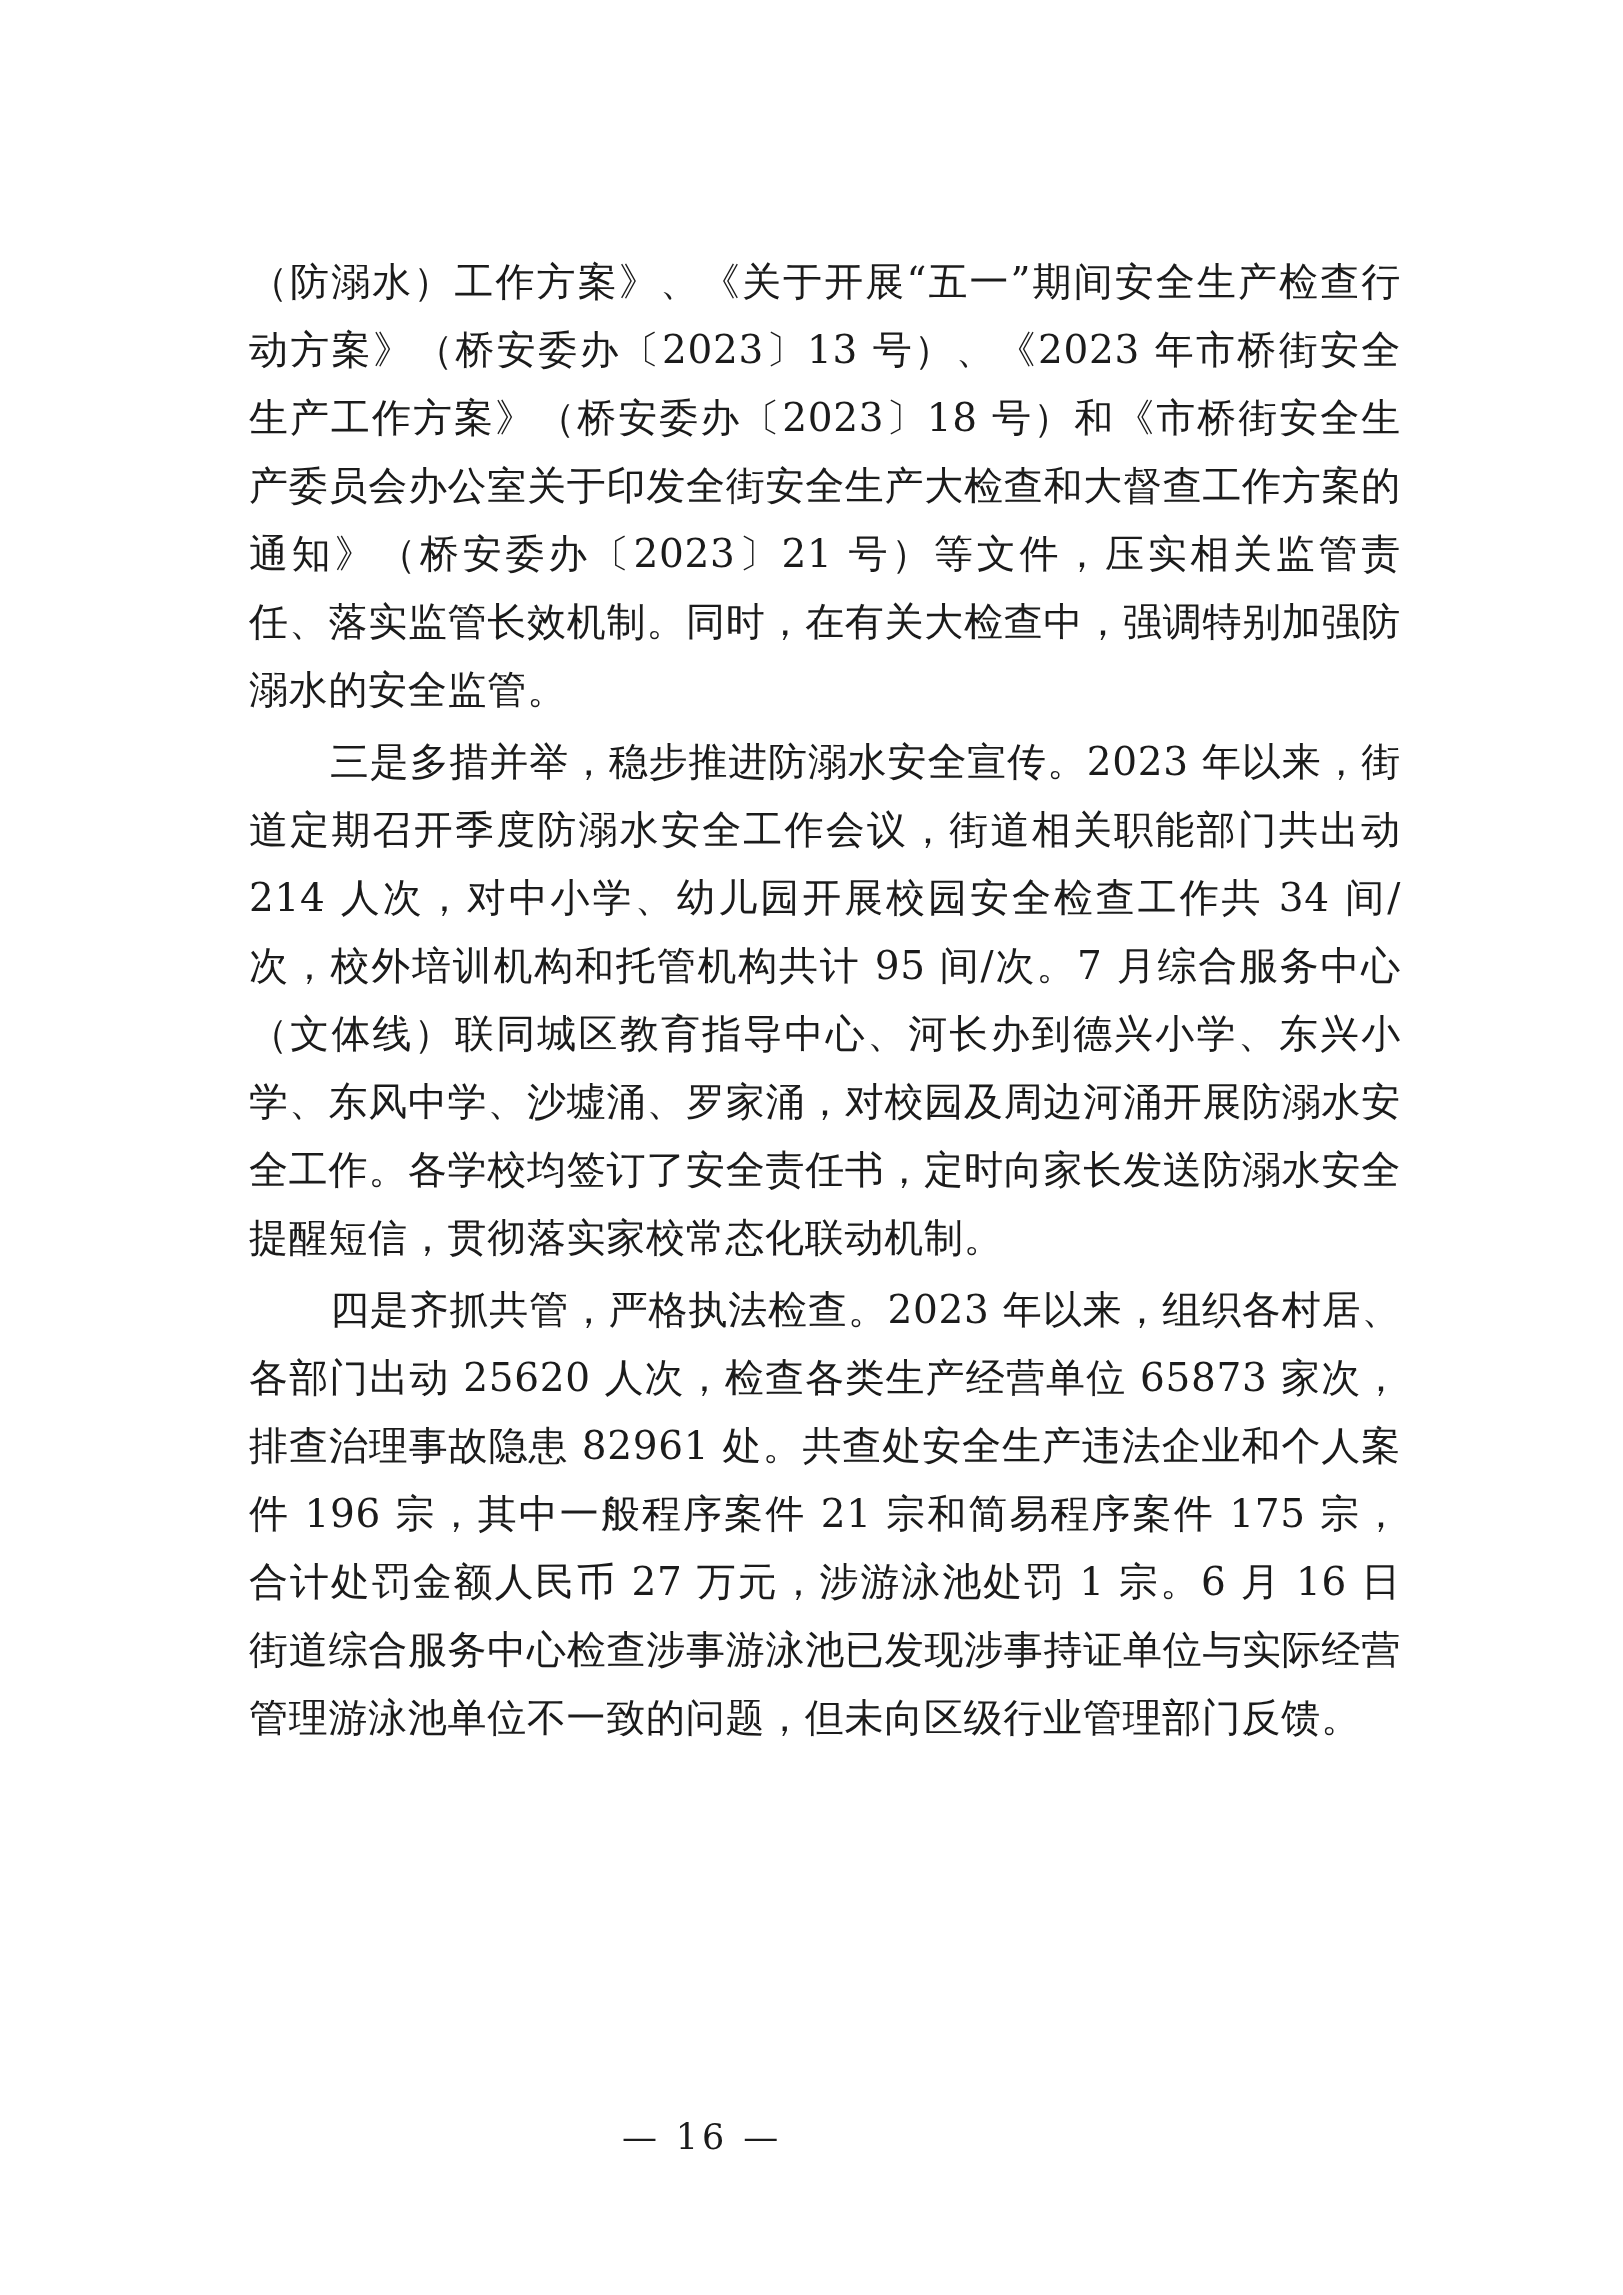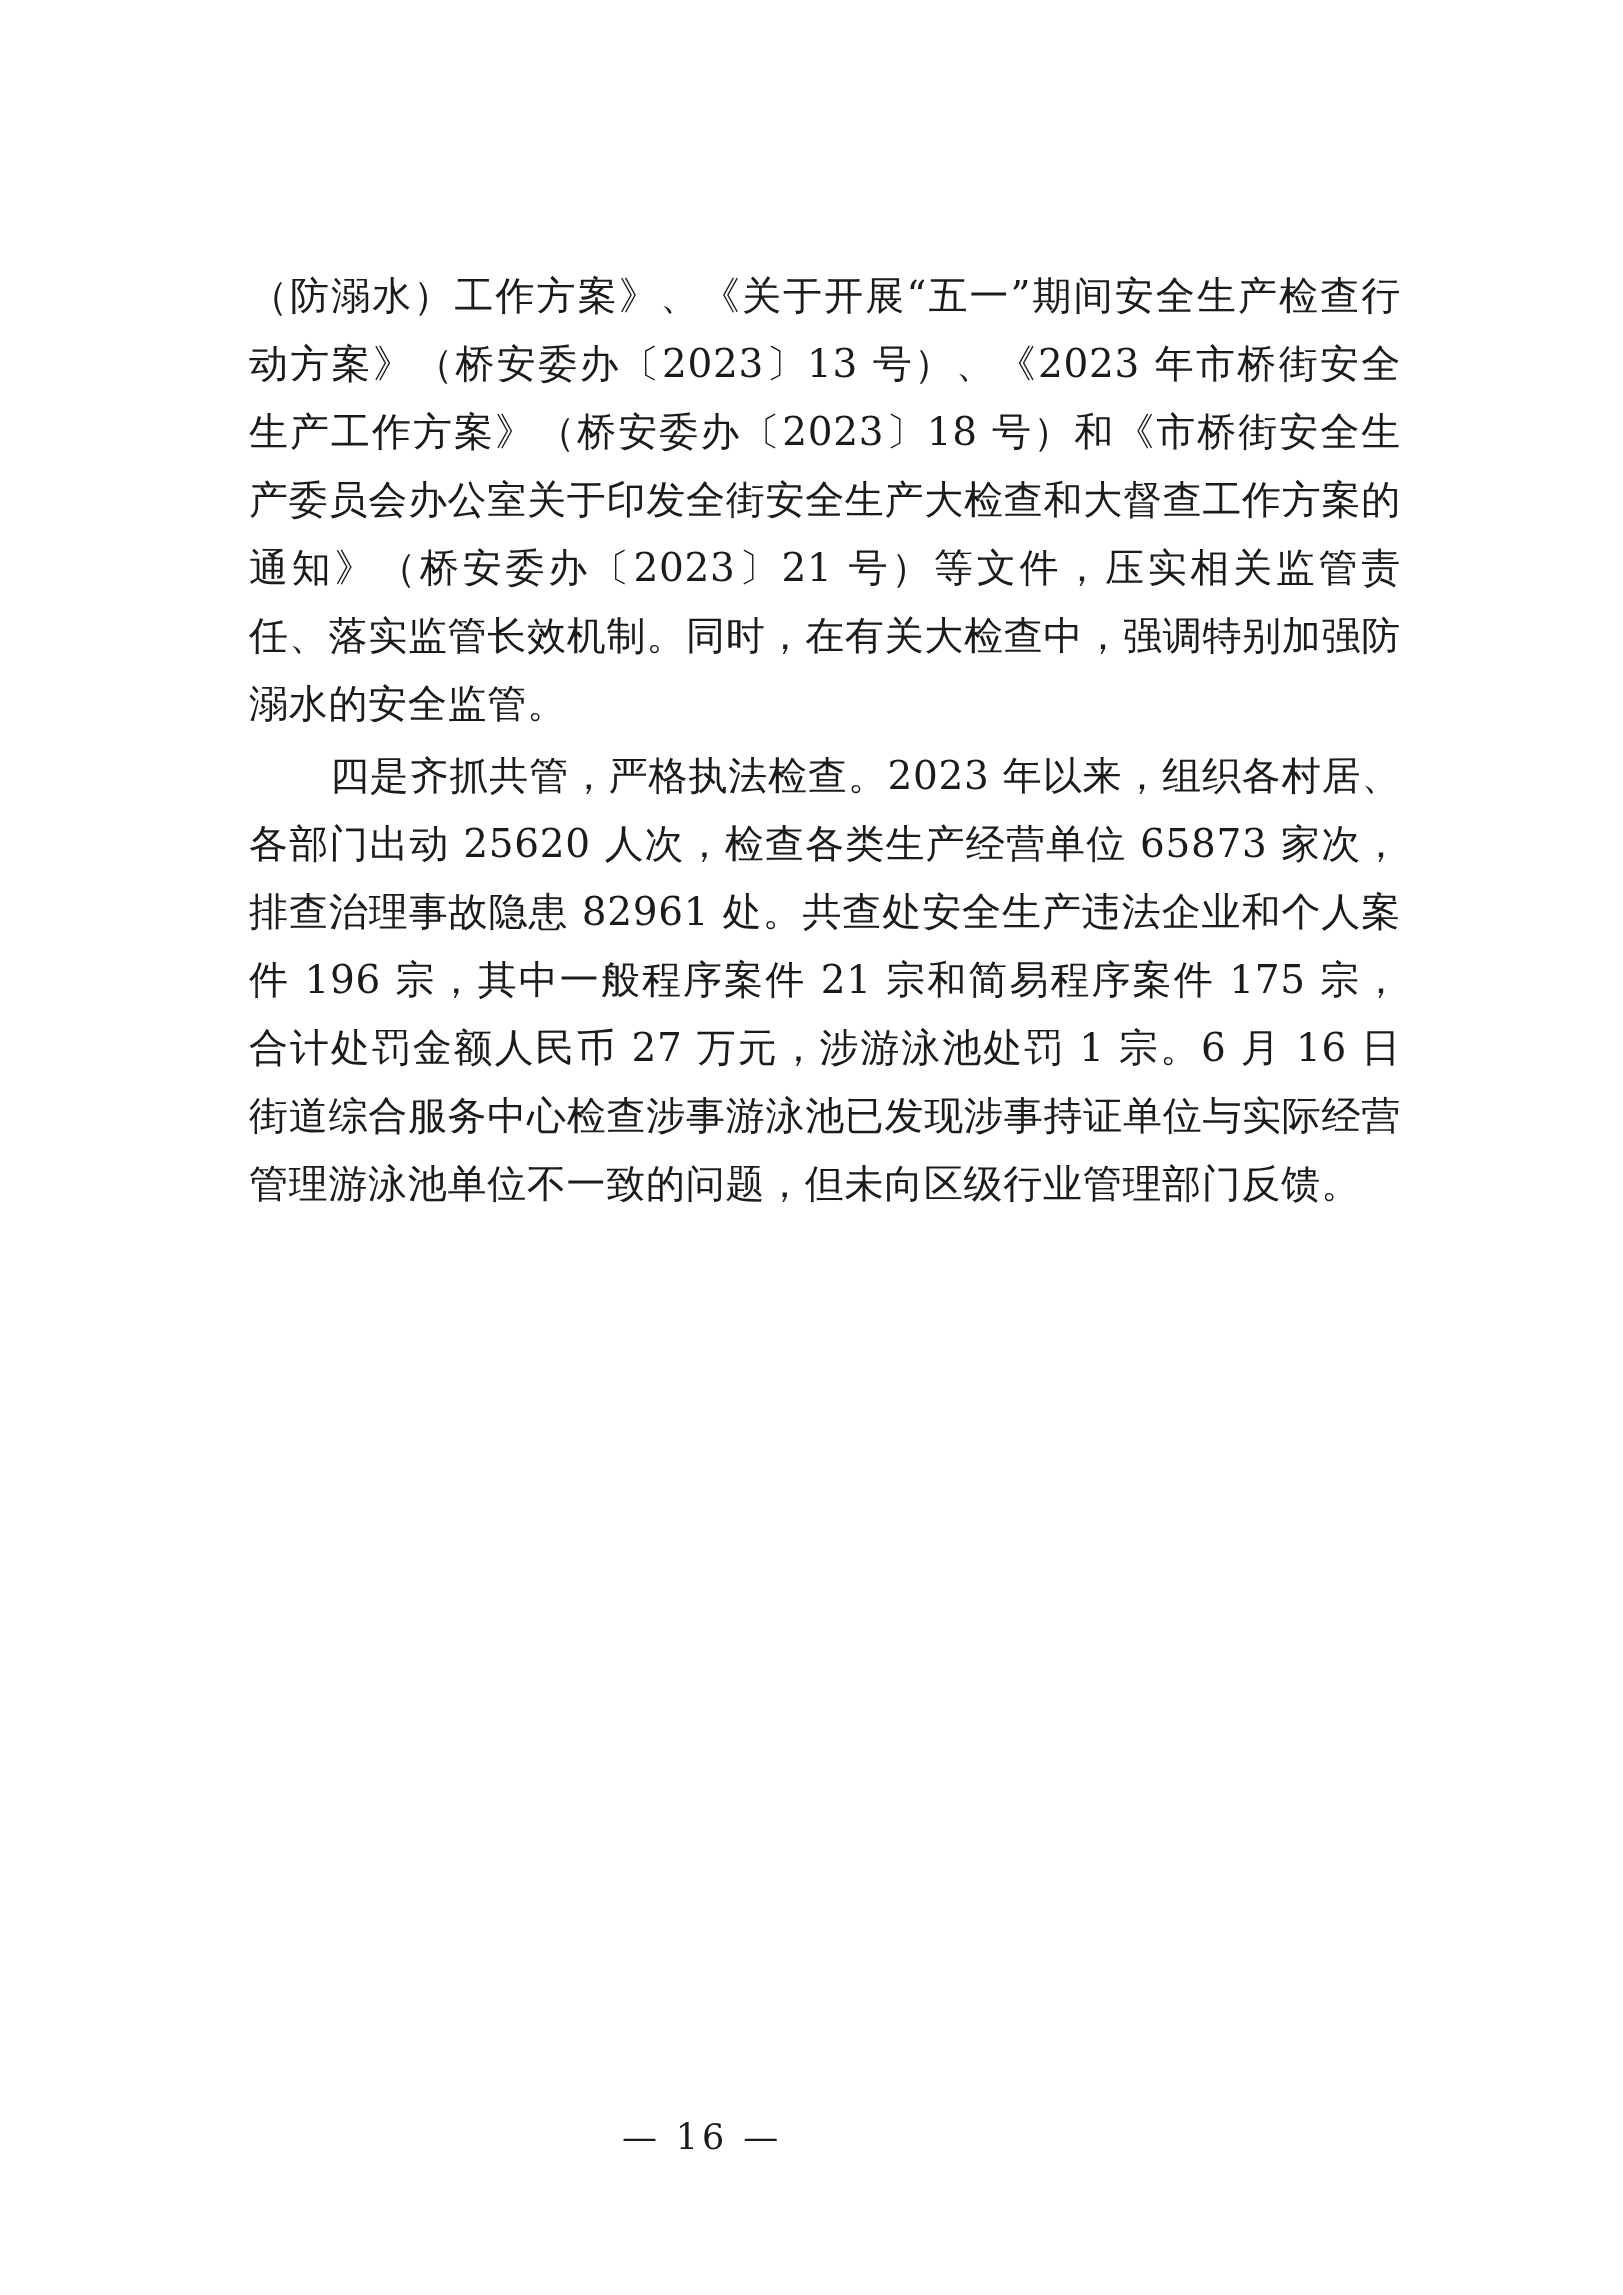--- a/index.html
+++ b/index.html
@@ -11,21 +11,21 @@
     position: relative;
     width: 1623px;
     height: 2295px;
     background: #ffffff;
     box-sizing: border-box;
     overflow: hidden;
   }
   .content {
     position: absolute;
     left: 249px;
-    top: 262px;
+    top: 248px;
     width: 1152px;
   }
   .para {
     font-family: "DejaVu Serif", "Liberation Serif", serif;
     font-size: 39px;
     line-height: 68px;
     color: #1b1b1b;
     text-align: justify;
     text-justify: inter-ideograph;
     letter-spacing: 0.7px;
@@ -47,19 +47,20 @@
     letter-spacing: 3.9px;
   }
 </style>
 </head>
 <body>
 
 <div class="page">
 
   <div class="content">
     <p class="para">（防溺水）工作方案》、《关于开展“五一”期间安全生产检查行动方案》（桥安委办〔2023〕13 号）、《2023 年市桥街安全生产工作方案》（桥安委办〔2023〕18 号）和《市桥街安全生产委员会办公室关于印发全街安全生产大检查和大督查工作方案的通知》（桥安委办〔2023〕21 号）等文件，压实相关监管责任、落实监管长效机制。同时，在有关大检查中，强调特别加强防溺水的安全监管。</p>
+    <p class="para indent">三是多措并举，稳步推进防溺水安全宣传。2023 年以来，街道定期召开季度防溺水安全工作会议，街道相关职能部门共出动 214 人次，对中小学、幼儿园开展校园安全检查工作共 34 间/次，校外培训机构和托管机构共计 95 间/次。7 月综合服务中心（文体线）联同城区教育指导中心、河长办到德兴小学、东兴小学、东风中学、沙墟涌、罗家涌，对校园及周边河涌开展防溺水安全工作。各学校均签订了安全责任书，定时向家长发送防溺水安全提醒短信，贯彻落实家校常态化联动机制。</p>
     <p class="para indent">四是齐抓共管，严格执法检查。2023 年以来，组织各村居、各部门出动 25620 人次，检查各类生产经营单位 65873 家次，排查治理事故隐患 82961 处。共查处安全生产违法企业和个人案件 196 宗，其中一般程序案件 21 宗和简易程序案件 175 宗，合计处罚金额人民币 27 万元，涉游泳池处罚 1 宗。6 月 16 日街道综合服务中心检查涉事游泳池已发现涉事持证单位与实际经营管理游泳池单位不一致的问题，但未向区级行业管理部门反馈。</p>
   </div>
 
   <div class="footer">— 16 —</div>
 
 </div>
 
 
 </body></html>

